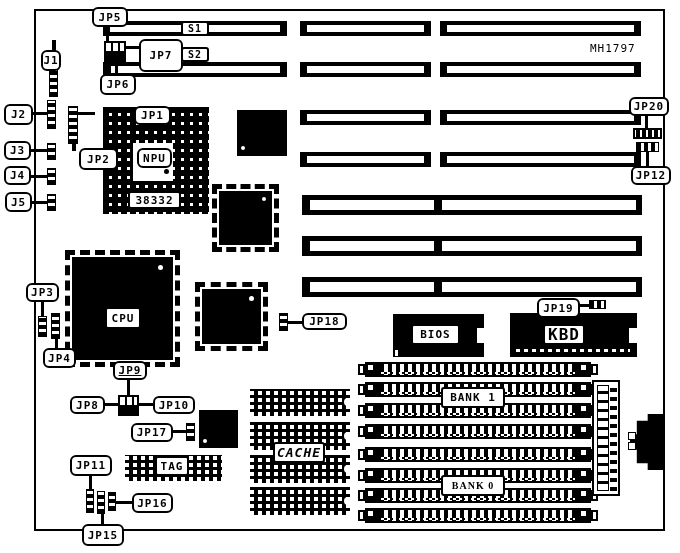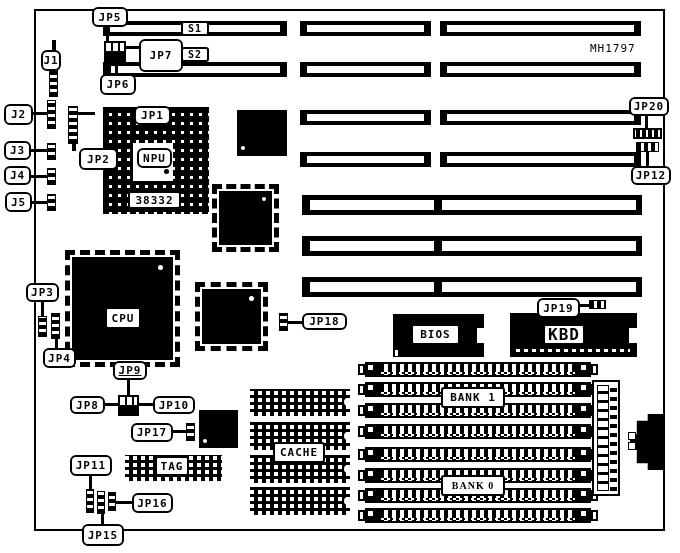--- a/index.html
+++ b/index.html
@@ -187,21 +187,21 @@
     </div>
 
   <div class="dip" style="left:250px;top:389px;width:100px;height:27px;"></div>
   <div class="dip" style="left:250px;top:422px;width:100px;height:28px;"></div>
   <div class="dip" style="left:250px;top:455px;width:100px;height:28px;"></div>
   <div class="dip" style="left:250px;top:487px;width:100px;height:28px;"></div>
   <div class="notch" style="left:344px;top:398px;width:8px;height:8px;"></div>
   <div class="notch" style="left:344px;top:432px;width:8px;height:8px;"></div>
   <div class="notch" style="left:344px;top:465px;width:8px;height:8px;"></div>
   <div class="notch" style="left:344px;top:497px;width:8px;height:8px;"></div>
-  <div class="tag2" style="left:273px;top:442px;width:52px;height:21px;font-size:11px;z-index:26;">
+  <div class="tag2" style="left:273px;top:442px;width:52px;height:21px;font-size:13px;z-index:26;font-style:italic;">
       <span>CACHE</span>
     </div>
 
   <div class="simm" style="left:358px;top:362px;width:240px;">
       <div class="tab"></div>
       <div class="clip"></div>
       <div class="bodyx">
         <div class="dash"></div>
       </div>
       <div class="clip"></div>

